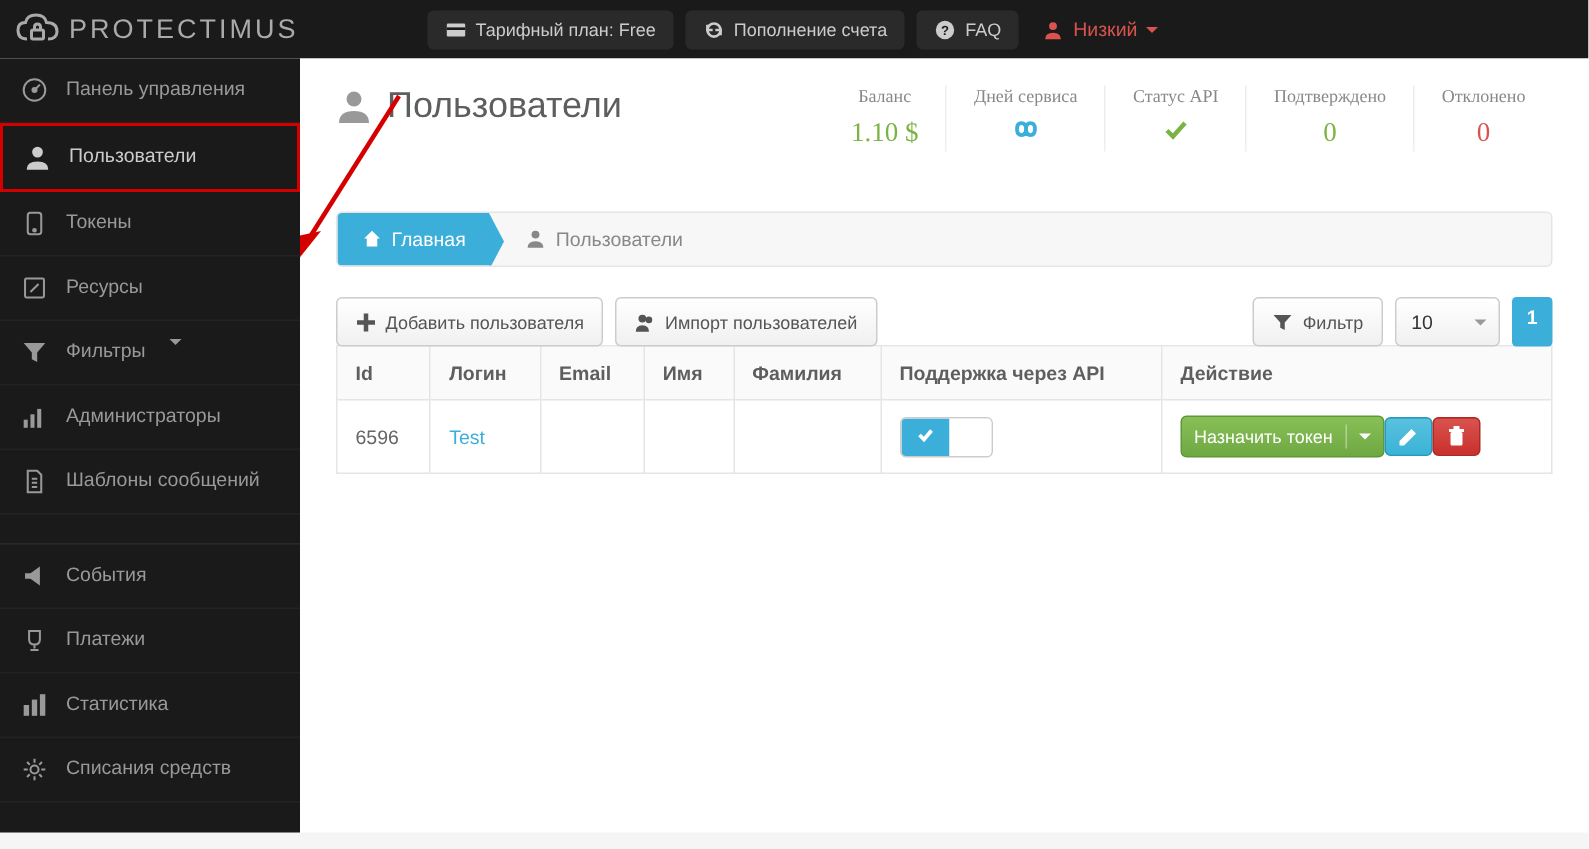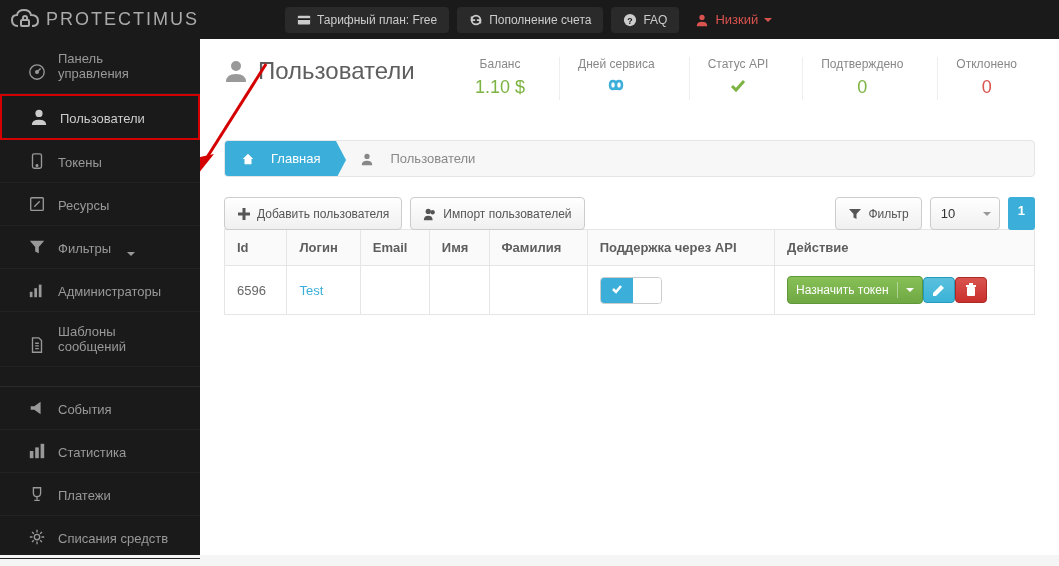--- a/index.html
+++ b/index.html
@@ -7,38 +7,38 @@
 .topbar { height: 39px; background: #1a1a1a; display: flex; align-items: center; padding: 0 10px; }
 .logo { display: flex; align-items: center; color: #aaa; font-size: 18px; font-weight: 300; letter-spacing: 2px; width: 190px; }
 .logo svg { margin-right: 6px; }
 .topbar-spacer { flex: 0 0 85px; }
 .topbar-btn { background: #2a2a2a; color: #ccc; padding: 6px 12px; border-radius: 4px; margin-right: 8px; display: flex; align-items: center; gap: 6px; font-size: 12px; cursor: pointer; }
 .topbar-btn svg, .topbar-user svg { width: 14px; height: 14px; }
 .topbar-user { color: #d9534f; display: flex; align-items: center; gap: 6px; cursor: pointer; font-size: 13px; }
 .caret { width: 0; height: 0; border-left: 4px solid transparent; border-right: 4px solid transparent; border-top: 4px solid currentColor; display: inline-block; }
 .layout { display: flex; height: calc(100% - 50px); }
 .sidebar { width: 200px; background: #1a1a1a; color: #999; flex-shrink: 0; }
-.sidebar-item { display: flex; align-items: flex-end; padding: 12px 28px; cursor: pointer; border-bottom: 1px solid #222; gap: 12px; font-size: 13px; }
+.sidebar-item { display: flex; align-items: flex-start; padding: 12px 14px; cursor: pointer; border-bottom: 1px solid #222; gap: 12px; font-size: 13px; }
 .sidebar-item svg { width: 18px; height: 18px; flex-shrink: 0; }
 .sidebar-item.highlighted { border: 2px solid #d40000; color: #ccc; }
 .sidebar-divider { height: 20px; border-bottom: 1px solid #2a2a2a; }
 .main { flex: 1; background: #fff; padding: 18px 24px; position: relative; overflow: auto; }
 .page-header { display: flex; justify-content: space-between; align-items: flex-start; margin-bottom: 40px; }
 .page-title { display: flex; align-items: center; gap: 10px; color: #5e5e5e; font-size: 24px; font-weight: 400; }
 .page-title svg { width: 24px; height: 24px; }
-.stats { display: flex; gap: 16px; }
+.stats { display: flex; gap: 0; font-family: Liberation Serif, serif; }
 .stat { text-align: center; padding: 0 18px; border-left: 1px solid #eee; }
 .stat:first-child { border-left: none; }
 .stat-label { color: #888; font-size: 12px; margin-bottom: 6px; }
 .stat-value { font-size: 18px; font-weight: 500; }
 .stat-value.green { color: #7cb342; }
 .stat-value.blue { color: #3bafda; }
 .stat-value.red { color: #d9534f; }
 .breadcrumb-wrap { background: #f7f7f7; border: 1px solid #e5e5e5; border-radius: 4px; padding: 0; display: flex; align-items: center; margin-bottom: 20px; overflow: hidden; }
-.bc-item { padding: 10px 16px; display: flex; align-items: flex-end; gap: 16px; position: relative; }
+.bc-item { padding: 10px 16px; display: flex; align-items: flex-start; gap: 6px; position: relative; }
 .bc-item.active { background: #3bafda; color: #fff; }
 .bc-item.active::after { content: ""; position: absolute; right: -10px; top: 0; width: 0; height: 0; border-top: 19px solid transparent; border-bottom: 19px solid transparent; border-left: 10px solid #3bafda; z-index: 2; }
 .bc-item svg { width: 14px; height: 14px; }
 .bc-item.plain { color: #888; padding-left: 24px; }
 .toolbar { display: flex; gap: 8px; margin-bottom: 0; }
 .tb-btn { background: linear-gradient(#fff, #f0f0f0); border: 1px solid #ccc; border-radius: 4px; padding: 8px 12px; display: flex; align-items: center; gap: 6px; color: #555; cursor: pointer; font-size: 12px; }
 .tb-btn svg { width: 14px; height: 14px; }
 .tb-spacer { flex: 1; }
 .tb-select { background: linear-gradient(#fff, #f0f0f0); border: 1px solid #ccc; border-radius: 4px; padding: 8px 36px 8px 10px; position: relative; cursor: pointer; min-width: 70px; }
 .tb-select .sel-caret { position: absolute; right: 8px; top: 50%; transform: translateY(-50%); color: #999; }
@@ -158,32 +158,32 @@
       <span>Шаблоны сообщений</span>
     </div>
     <div class="sidebar-divider"></div>
     <div class="sidebar-item">
       <svg viewBox="0 0 20 20" fill="#999">
           <path d="M3 8 L3 12 L7 12 L14 17 L14 3 L7 8 Z"></path>
         </svg>
       <span>События</span>
     </div>
     <div class="sidebar-item">
+      <svg viewBox="0 0 20 20" fill="none" stroke="#999" stroke-width="1.5">
+          <path d="M6 3 L14 3 L14 9 Q14 13 10 13 Q6 13 6 9 Z M10 13 L10 16 M7 17 L13 17"></path>
+        </svg>
+      <span>Платежи</span>
+    </div>
+    <div class="sidebar-item">
       <svg viewBox="0 0 20 20" fill="#999">
           <rect x="2" y="10" width="4" height="8"></rect>
           <rect x="8" y="6" width="4" height="12"></rect>
           <rect x="14" y="2" width="4" height="16"></rect>
         </svg>
       <span>Статистика</span>
-    </div>
-    <div class="sidebar-item">
-      <svg viewBox="0 0 20 20" fill="none" stroke="#999" stroke-width="1.5">
-          <path d="M6 3 L14 3 L14 9 Q14 13 10 13 Q6 13 6 9 Z M10 13 L10 16 M7 17 L13 17"></path>
-        </svg>
-      <span>Платежи</span>
     </div>
     <div class="sidebar-item">
       <svg viewBox="0 0 20 20" fill="none" stroke="#999" stroke-width="1.5">
           <circle cx="10" cy="10" r="3"></circle>
           <path d="M10 2 L10 5 M10 15 L10 18 M2 10 L5 10 M15 10 L18 10 M4.5 4.5 L6.5 6.5 M13.5 13.5 L15.5 15.5 M4.5 15.5 L6.5 13.5 M13.5 6.5 L15.5 4.5"></path>
         </svg>
       <span>Списания средств</span>
     </div>
   </div>
 

